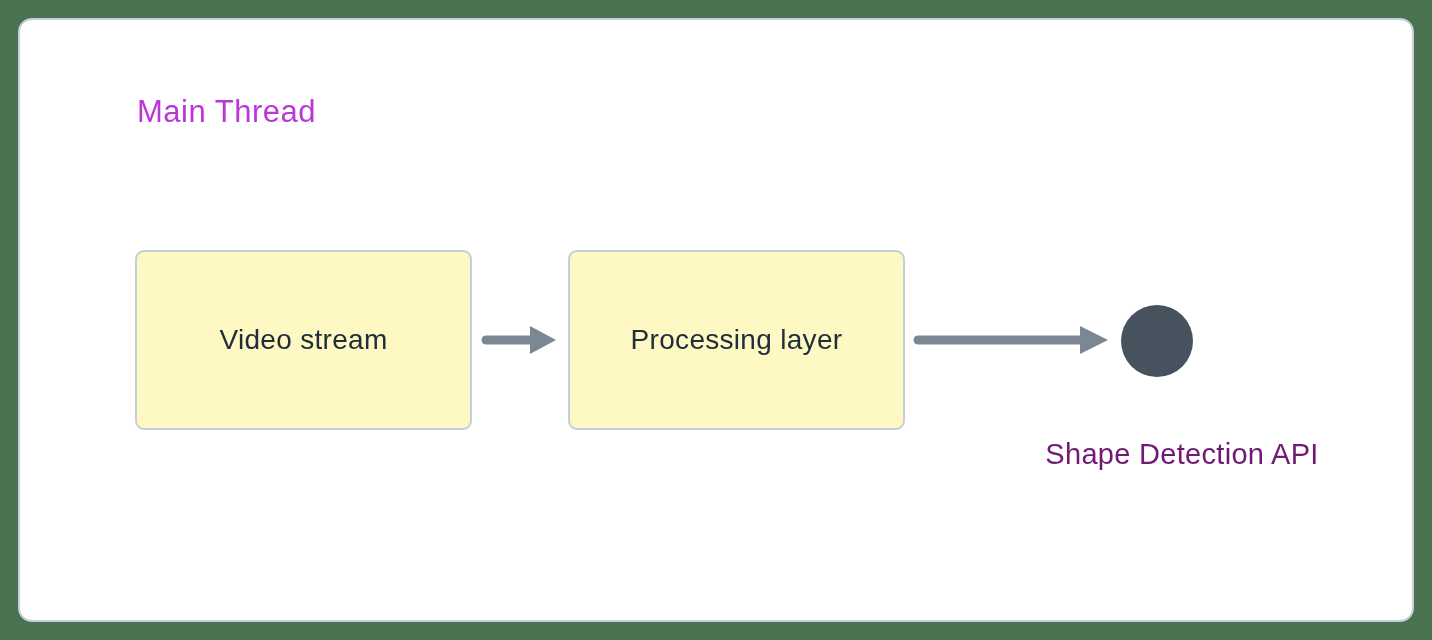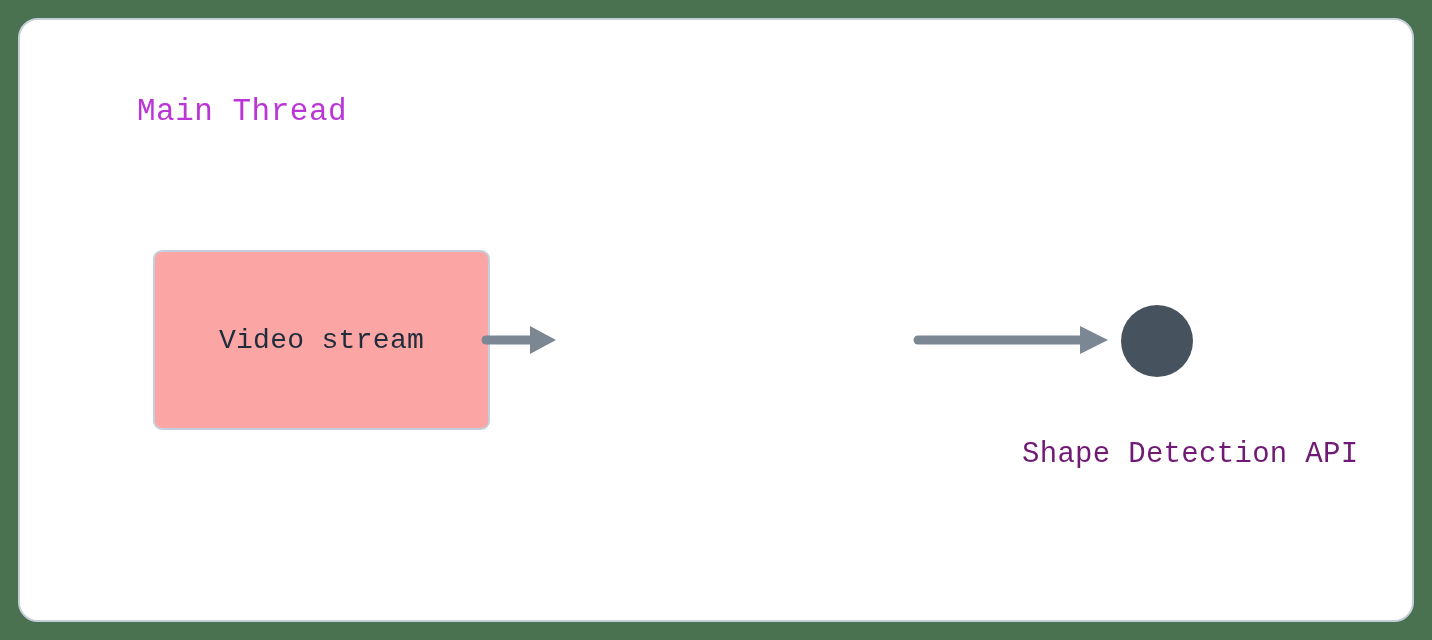--- a/index.html
+++ b/index.html
@@ -15,46 +15,44 @@
     overflow: hidden;
   }
   .card {
     position: absolute;
     left: 18px;
     top: 18px;
     width: 1396px;
     height: 604px;
     background: #ffffff;
     border: 2px solid #c5cfda;
-    border-radius: 20px;
+    border-radius: 14px;
     box-sizing: border-box;
-    font-family: Liberation Mono, monospace;
   }
   .lane-label {
     position: absolute;
     left: 117px;
     top: 74px;
     font-size: 31px;
     font-weight: 400;
     color: #ba36d6;
     letter-spacing: 0.5px;
     white-space: nowrap;
   }
   .node-box {
     position: absolute;
     width: 337px;
     height: 180px;
-    background: #fca5a5;
+    background: #fef9c3;
     border: 2px solid #c3cfdb;
     border-radius: 9px;
     box-sizing: border-box;
     display: flex;
     align-items: center;
     justify-content: center;
-    margin-left: 18px;
   }
   .node-box .node-label {
     font-size: 28px;
     color: #202e3c;
     letter-spacing: 0.3px;
     white-space: nowrap;
   }
   .box-video {
     left: 115px;
     top: 230px;
@@ -101,20 +99,23 @@
 
   <div class="node-box box-video">
     <span class="node-label">Video stream</span>
   </div>
 
   <svg class="arrow-svg arrow-1" width="82" height="40" viewBox="0 0 82 40">
     <line x1="8" y1="20" x2="54" y2="20" stroke-width="9" stroke-linecap="round" stroke="#7b8894"></line>
     <polygon points="52,6 78,20 52,34" fill="#7b8894"></polygon>
   </svg>
 
+  <div class="node-box box-processing">
+    <span class="node-label">Processing layer</span>
+  </div>
 
   <svg class="arrow-svg arrow-2" width="204" height="40" viewBox="0 0 204 40">
     <line x1="8" y1="20" x2="172" y2="20" stroke-width="9" stroke-linecap="round" stroke="#7b8894"></line>
     <polygon points="170,6 198,20 170,34" fill="#7b8894"></polygon>
   </svg>
 
   <svg class="endpoint-circle-svg" width="74" height="74" viewBox="0 0 74 74">
     <circle cx="37" cy="37" r="36" fill="#46525e"></circle>
   </svg>
 

